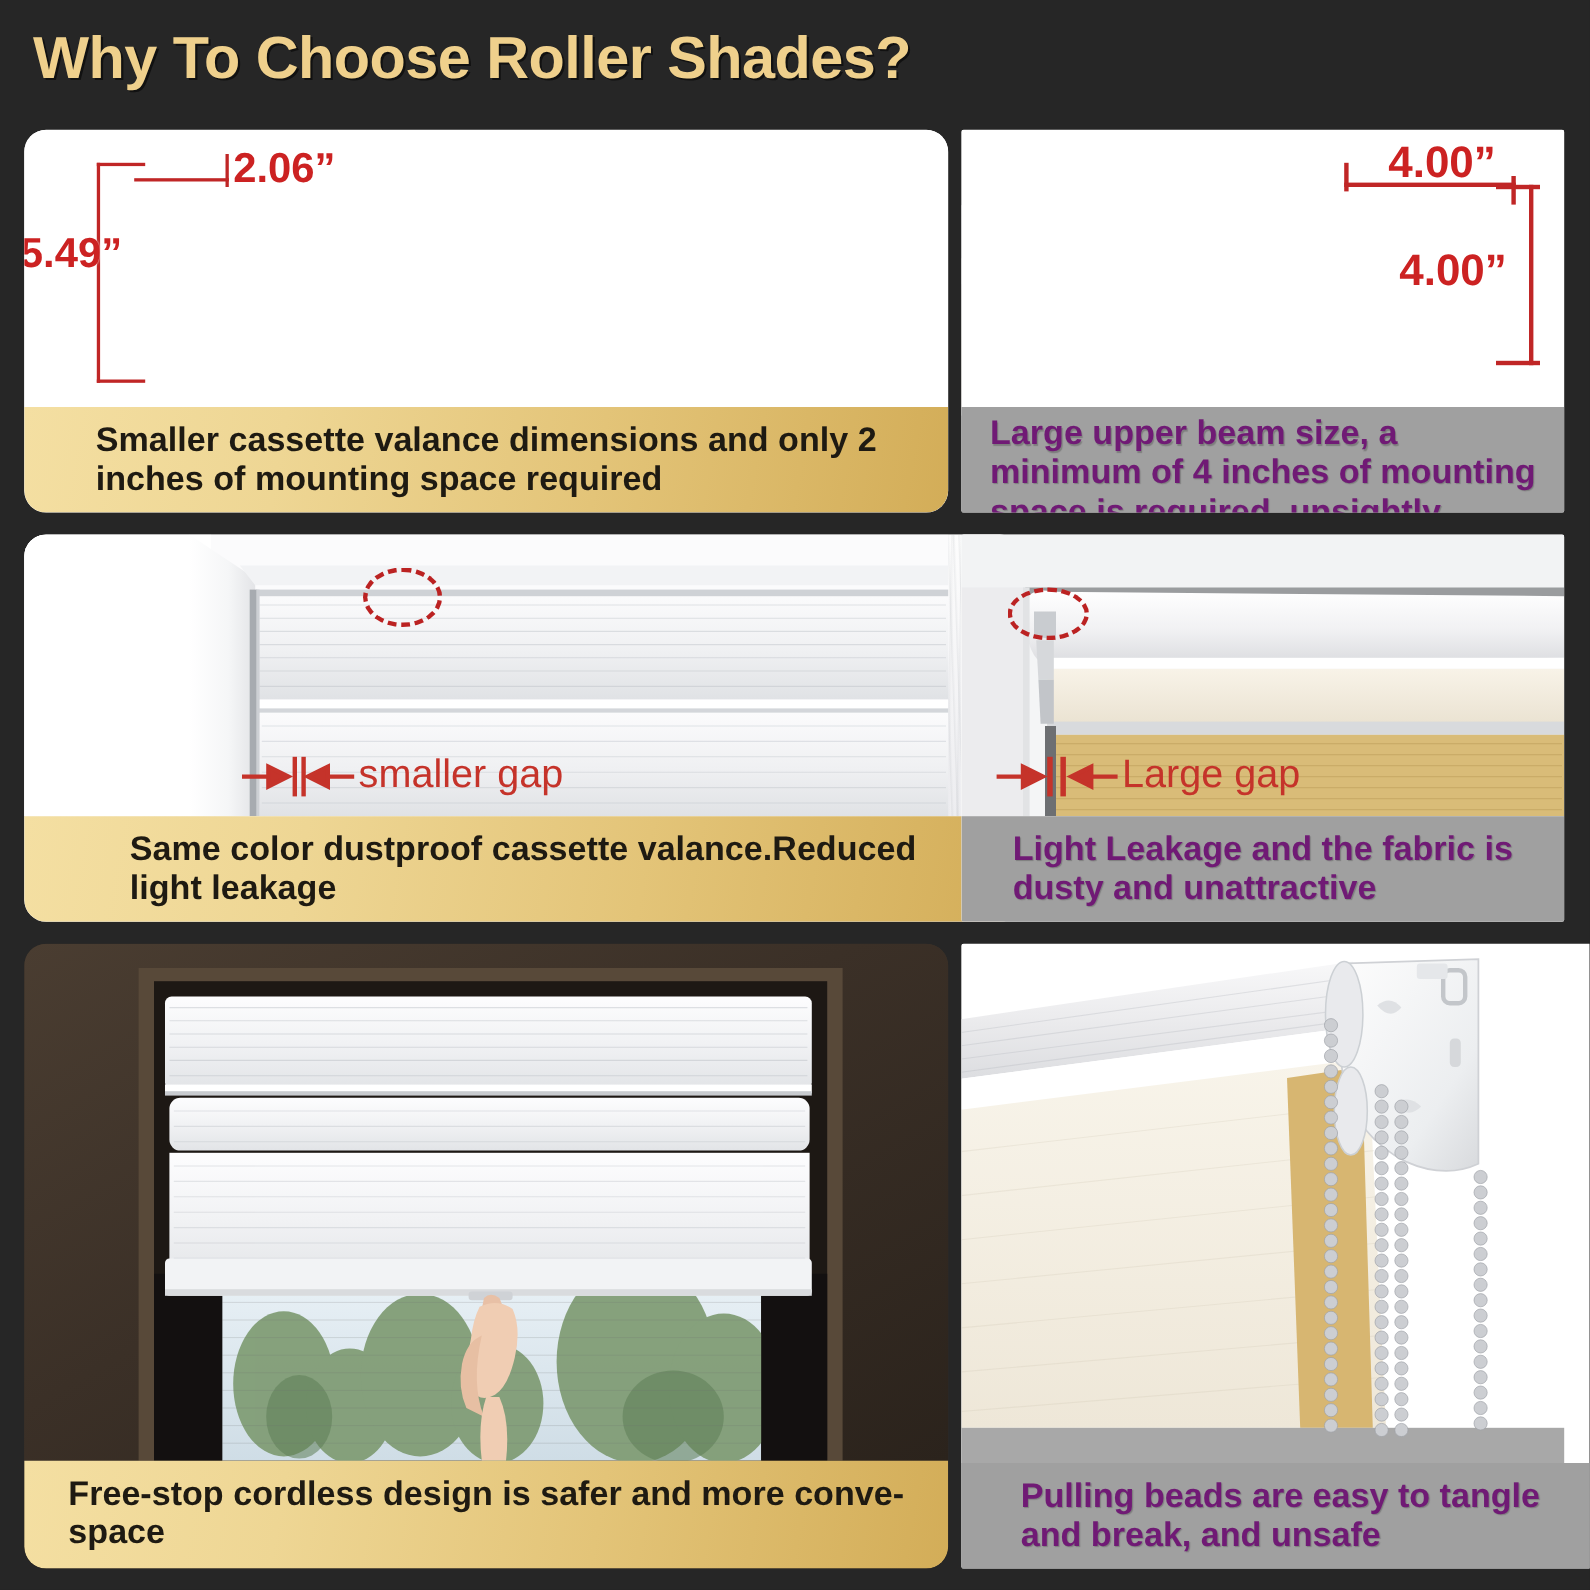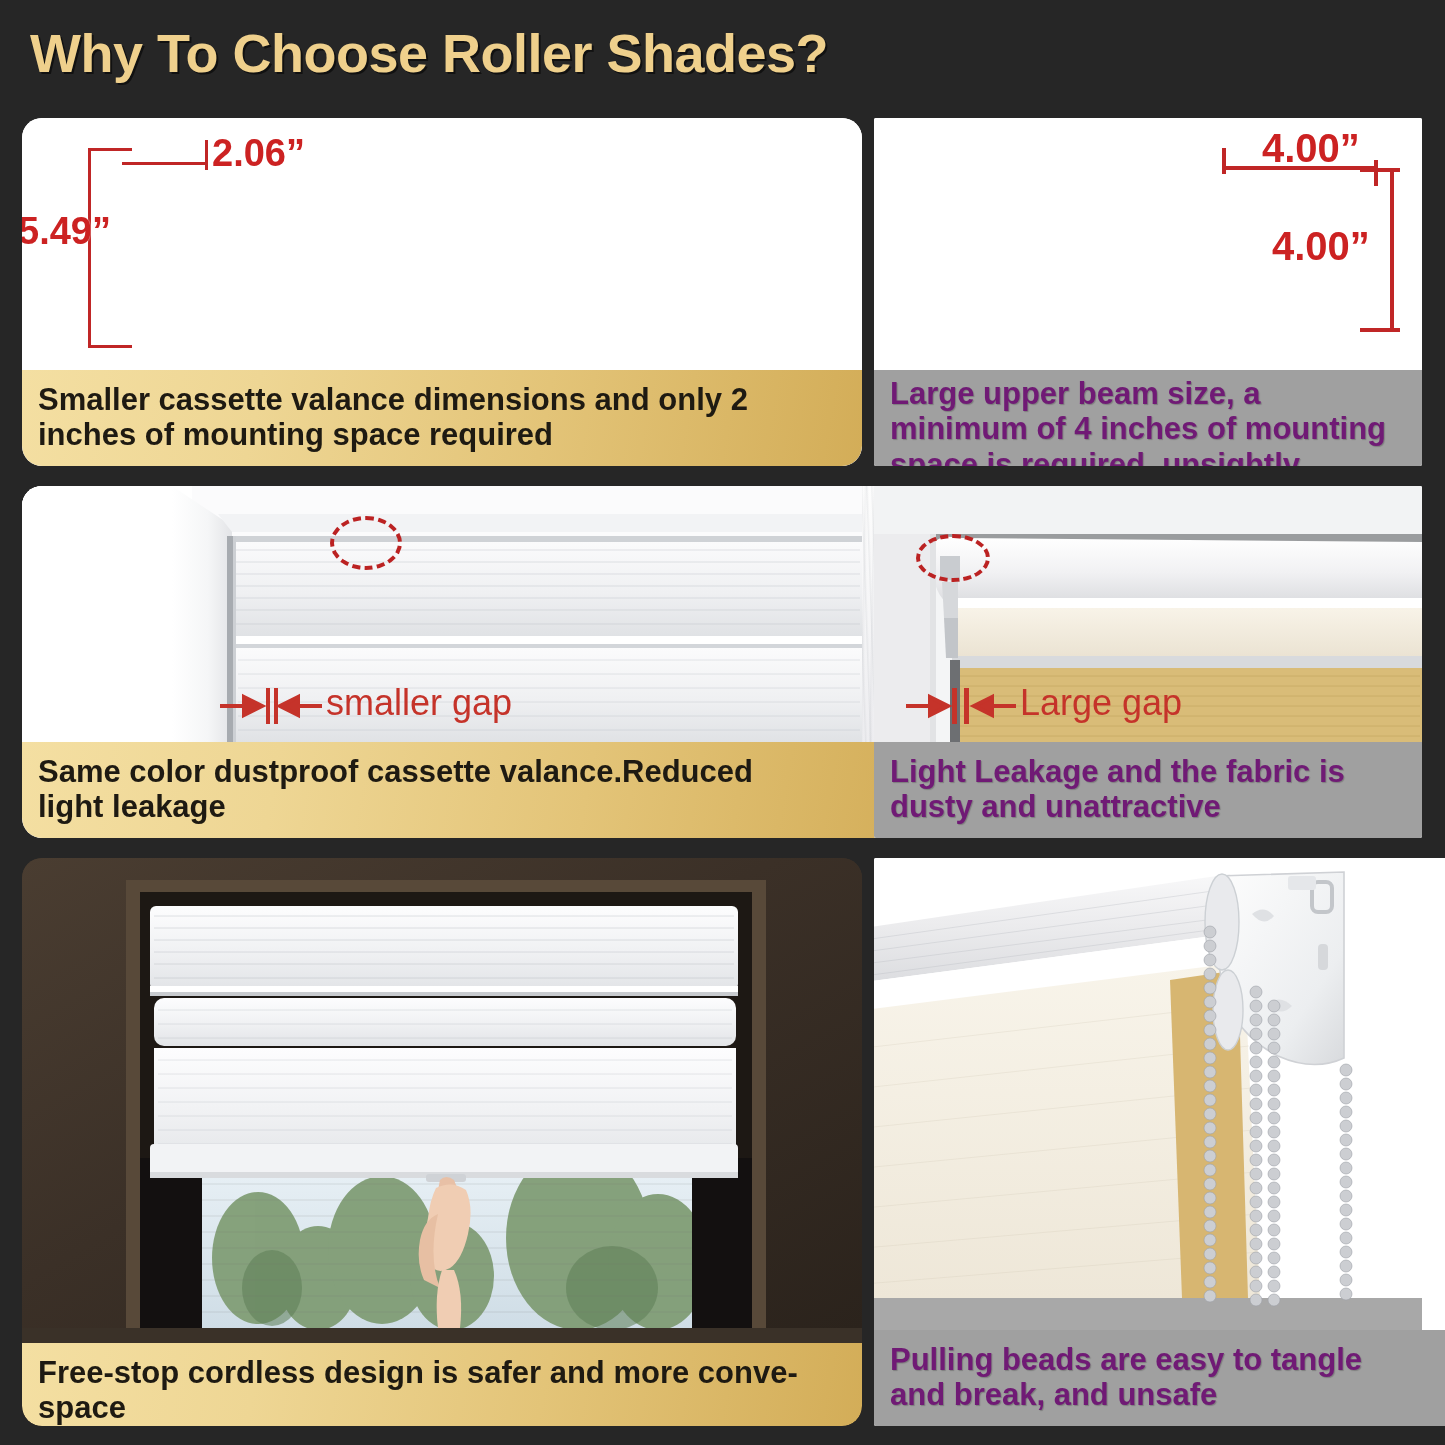--- a/index.html
+++ b/index.html
@@ -26,21 +26,21 @@
   .panel.pro  { border-radius: 20px; }
   .panel.con  { border-radius: 2px; }
 
   .photo { position: absolute; left: 0; top: 0; right: 0; overflow: hidden; }
 
   
   .caption {
     position: absolute; left: 0; right: 0; bottom: 0;
     display: flex; align-items: flex-start;
     padding: 12px 16px 10px 16px;
-    font-weight: bold; line-height: 1.14;
+    font-weight: bold; line-height: 1.14; justify-content: center;
   }
   .caption.gold {
     background: linear-gradient(100deg,#f4dfa2 0%,#eed694 28%,#e3c478 62%,#d3ad58 100%);
     color: #1e1a12;
     font-size: 31px;
     border-bottom-left-radius: 20px; border-bottom-right-radius: 20px;
   }
   .caption.grey {
     background: #a0a0a0;
     color: #701a75;
@@ -521,21 +521,21 @@
 
         <g>
           <path d="M418,322 q6,-6 14,0 l4,10 q-10,6 -20,0 Z" fill="#e8c0a6"></path>
           <path d="M414,330 q16,-8 30,2 q8,18 2,44 q-6,26 -18,34 q-14,8 -22,-6 q-6,-18 0,-44 q2,-18 8,-30 Z" fill="#f0cdb3"></path>
           <path d="M416,356 q-14,6 -18,26 q-4,22 4,40 l16,8 q-12,-30 -2,-74 Z" fill="#e7bfa3"></path>
           <path d="M432,412 q10,22 6,58 l-22,0 q-4,-34 4,-58 Z" fill="#f0cdb3"></path>
         </g>
       </svg>
     </div>
 
-    <div class="caption gold" style="height:83px;">
+    <div class="caption gold" style="height:98px;">
       <div>
         <span>Free-stop cordless design is safer and more conve-</span>
         <span>space</span>
       </div>
     </div>
   </div>
 
   <div class="panel con" style="left:874px; top:858px; width:580px; height:568px; background:#fff;">
     <div class="photo" style="height:472px;">
       <svg width="548" height="472" viewBox="0 0 548 472">

